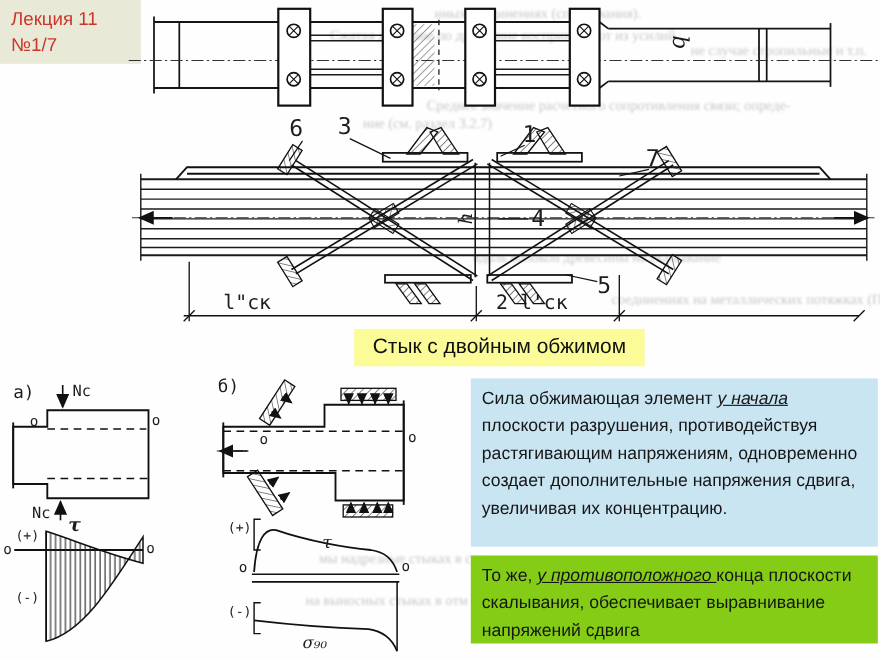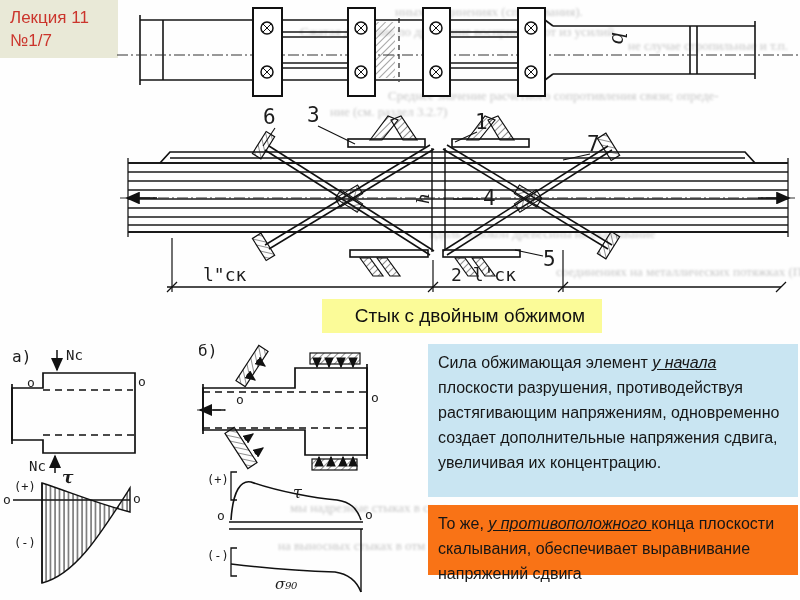--- a/index.html
+++ b/index.html
@@ -1,40 +1,40 @@
 <!DOCTYPE html>
 <html><head>
 <meta charset="utf-8">
 <style>
   html,body{margin:0;padding:0;}
   body{width:800px;height:600px;position:relative;background:#fefefe;overflow:hidden;
        font-family:"Liberation Sans",sans-serif;}
   .abs{position:absolute;}
 
   
-  .hdr{left:0;top:0;width:118px;height:58px;background:#e9e9d7;color:#cb352c;
+  .hdr{left:0;top:0;width:128px;height:58px;background:#e9e9d7;color:#cb352c;
        font-size:17px;line-height:1.35;padding:7px 0 0 10px;box-sizing:border-box;}
 
   
   .bleed{color:#8f8f8f;opacity:.5;filter:blur(1.1px);font-family:"Liberation Serif",serif;
          font-size:13px;white-space:nowrap;z-index:0;}
   .b0{left:395px;top:4px;}  .b1{left:300px;top:24px;} .b2{left:388px;top:88px;}
   .b3{left:330px;top:104px;}.b4{left:556px;top:264px;}.b5{left:628px;top:38px;}
   .b6{left:430px;top:226px;}.b7{left:290px;top:500px;}.b8{left:278px;top:538px;}
 
   
   .cap{left:322px;top:299px;width:264px;height:34px;background:#fbfb98;color:#111;
-       font-size:19px;text-align:center;line-height:34px;z-index:3;padding-left:16px;}
+       font-size:19px;text-align:center;line-height:34px;z-index:3;}
 
   
   .ibox{width:370px;box-sizing:border-box;padding:7px 10px;color:#161616;
         font-size:16px;line-height:1.56;z-index:3;}
   .ibox .em{font-style:italic;text-decoration:underline;}
   .blue{left:428px;top:344px;height:153px;background:#c9e5f2;}
-  .green{left:428px;top:505px;height:70px;background:#f97316;}
+  .green{left:428px;top:505px;height:80px;background:#84cc16;}
 
   svg{position:absolute;overflow:visible;z-index:2;}
   svg text{font-family:"DejaVu Sans Mono",monospace;fill:#1c1c1c;}
   .ital{font-family:"DejaVu Serif",serif;font-style:italic;}
 </style>
 </head>
 <body>
 
 <div class="abs bleed b0">нных соединениях (сплачивания).</div>
 <div class="abs bleed b1">Сжатая давление по древесине воспринимают из усилий</div>

